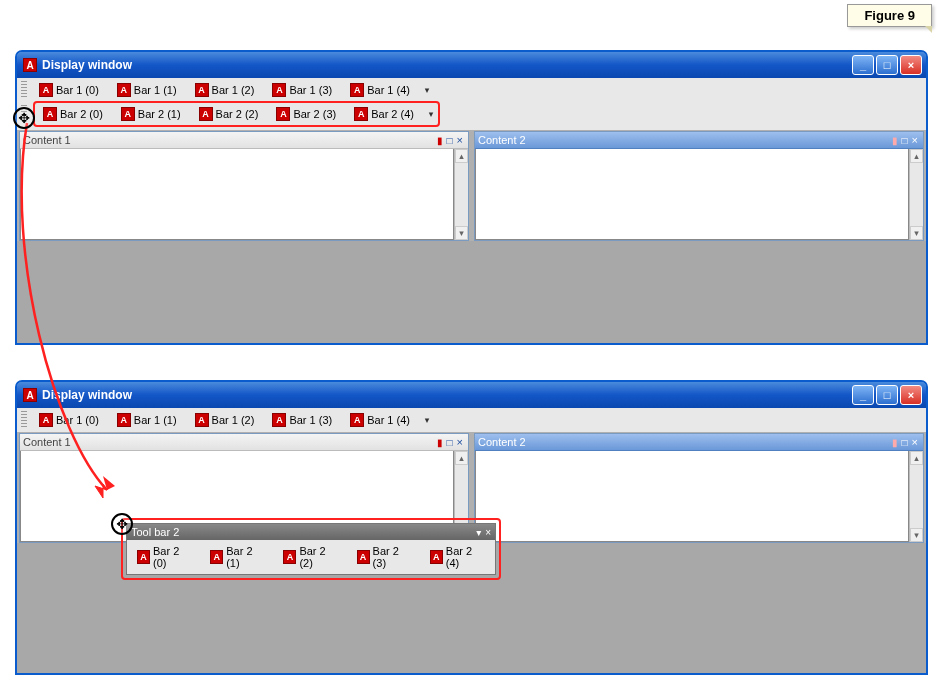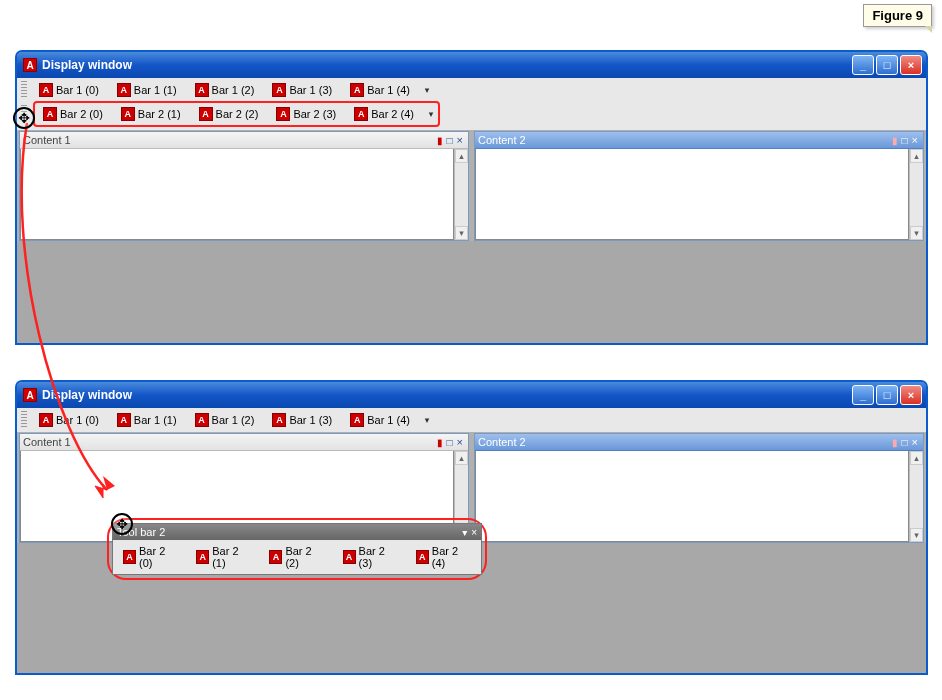--- a/index.html
+++ b/index.html
@@ -12,21 +12,21 @@
     width: 942px;
     height: 700px;
     position: relative;
   }
   .figure-label {
     position: absolute;
     right: 10px;
     top: 4px;
     background: #fffde8;
     border: 1px solid #999;
-    padding: 3px 8px;
+    padding: 3px 16px;
     font-size: 13px;
     font-weight: bold;
     box-shadow: 2px 2px 3px rgba(0,0,0,0.2);
   }
   .figure-label::after {
     content: "";
     position: absolute;
     right: -1px;
     bottom: -7px;
     width: 0; height: 0;
@@ -419,21 +419,21 @@
         <div class="pane-body"></div>
         <div class="pane-scroll">
           <div class="arrow">▴</div>
           <div class="track"></div>
           <div class="arrow bottom">▾</div>
         </div>
       </div>
     </div>
     <div class="gray-fill" style="position:relative;">
 
-      <div class="floating-toolbar" style="left:90px; top:-25px;border-radius:19px;">
+      <div class="floating-toolbar" style="left:104px; top:-25px;">
         <div class="floating-inner">
           <div class="floating-title">
             <span>Tool bar 2</span>
             <span class="spacer"></span>
             <span class="ft-btn">▾</span>
             <span class="ft-btn">×</span>
           </div>
           <div class="floating-body">
             <span class="tool-btn">
                 <span class="ico">A</span>

